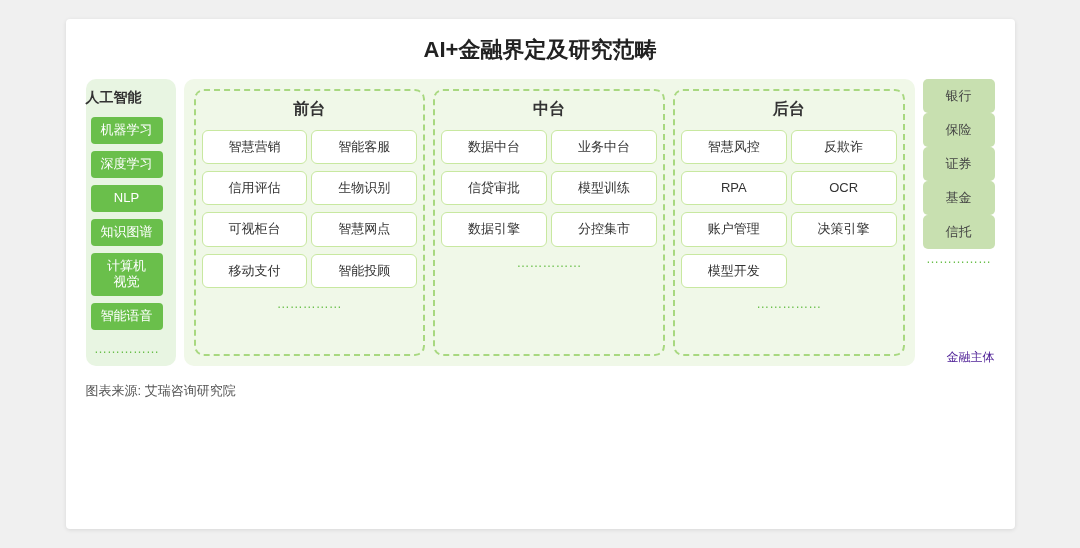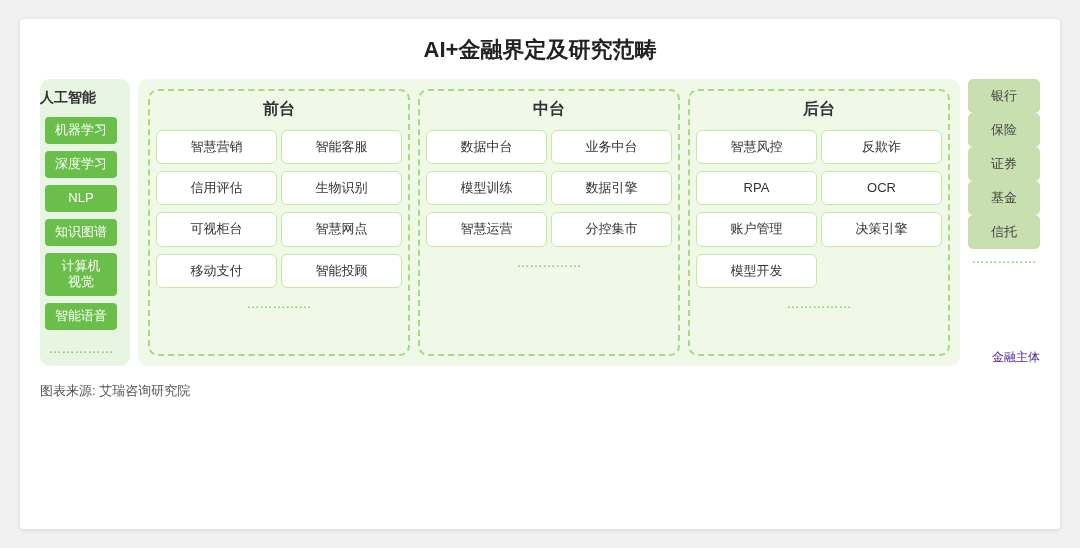--- a/index.html
+++ b/index.html
@@ -8,21 +8,21 @@
       background: #f0f0f0;
       display: flex;
       justify-content: center;
       align-items: center;
       width: 1080px;
       height: 548px;
       overflow: hidden;
     }
     .card {
       background: #fff;
-      width: 1040px;
+      width: 949px;
       min-height: 510px;
       border-radius: 4px;
       padding: 16px 20px 12px 20px;
       box-shadow: 0 1px 4px rgba(0,0,0,0.1);
     }
     .title {
       text-align: center;
       font-size: 22px;
       font-weight: bold;
       color: #222;
@@ -182,23 +182,23 @@
           <div class="col-item">智能投顾</div>
         </div>
         <div class="col-dots">……………</div>
       </div>
 
       <div class="column-box">
         <div class="column-title">中台</div>
         <div class="col-grid">
           <div class="col-item">数据中台</div>
           <div class="col-item">业务中台</div>
+          <div class="col-item">信贷审批</div>
           <div class="col-item">模型训练</div>
           <div class="col-item">数据引擎</div>
-          <div class="col-item">智慧运营</div>
           <div class="col-item">分控集市</div>
         </div>
         <div class="col-dots">……………</div>
       </div>
 
       <div class="column-box">
         <div class="column-title">后台</div>
         <div class="col-grid">
           <div class="col-item">智慧风控</div>
           <div class="col-item">反欺诈</div>

